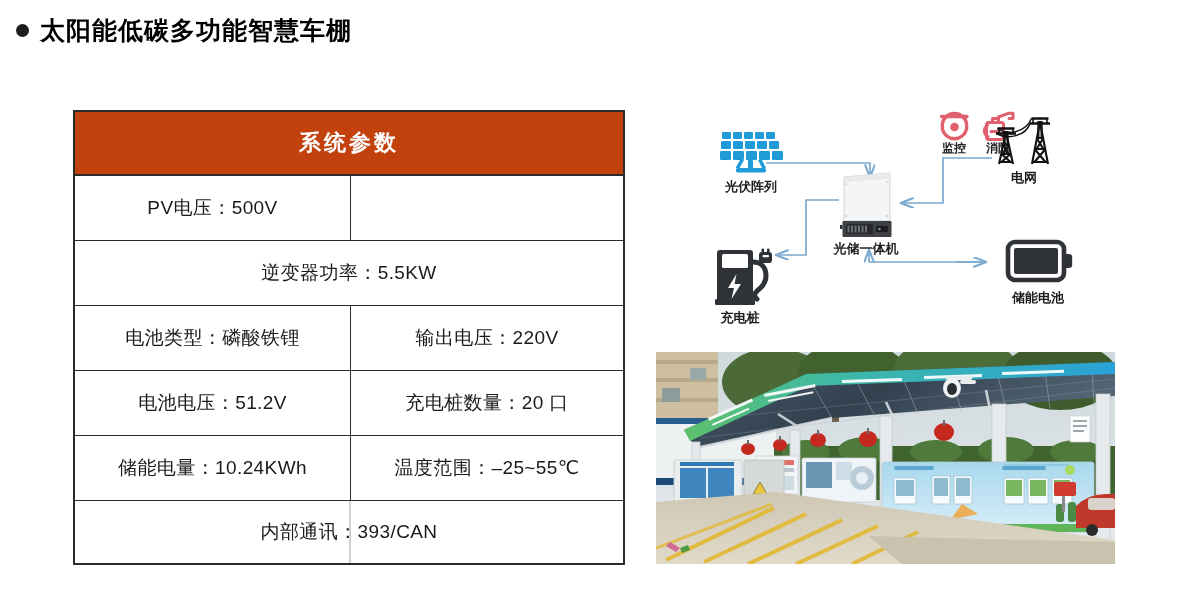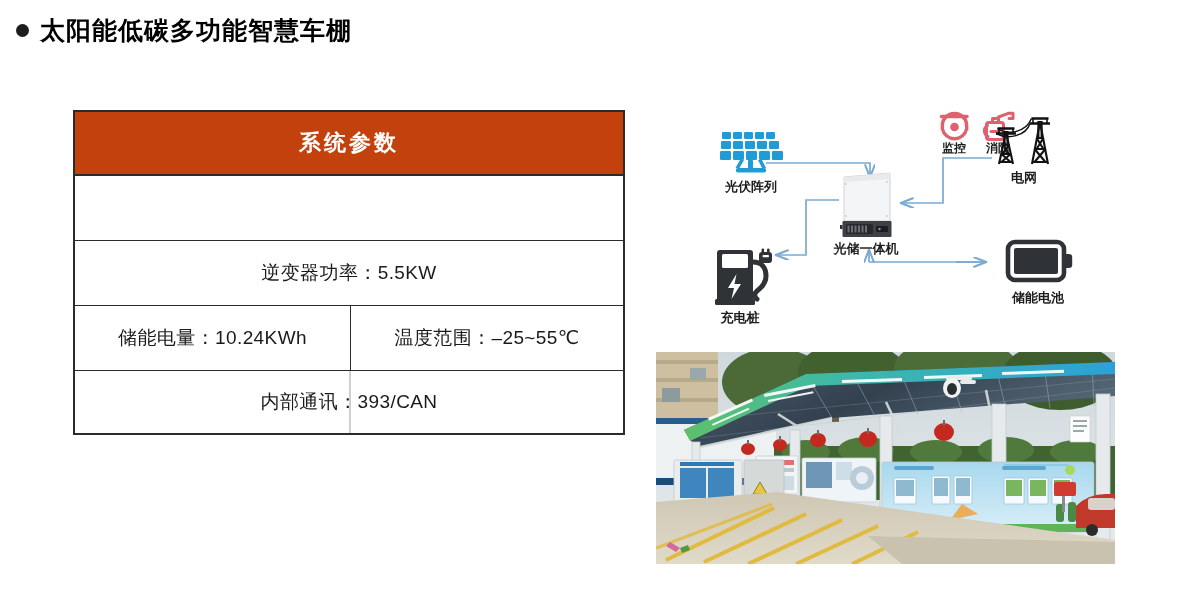--- a/index.html
+++ b/index.html
@@ -146,27 +146,36 @@
 <div id="page-title">
   <span class="bullet"></span>
   <span class="title-text">太阳能低碳多功能智慧车棚</span>
 </div>
 
 <div id="param-table">
 
   <div class="thead">系统参数</div>
 
   <div class="trow">
+    <div class="cell left">PV电压：500V</div>
   </div>
 
   <div class="trow">
     <div class="cell">逆变器功率：5.5KW</div>
   </div>
 
-
+  <div class="trow">
+    <div class="cell left">电池类型：磷酸铁锂</div>
+    <div class="cell">输出电压：220V</div>
+  </div>
+
+  <div class="trow">
+    <div class="cell left">电池电压：51.2V</div>
+    <div class="cell">充电桩数量：20 口</div>
+  </div>
 
   <div class="trow">
     <div class="cell left">储能电量：10.24KWh</div>
     <div class="cell">温度范围：–25~55℃</div>
   </div>
 
   <div class="trow full">
     <span class="divider-stub"></span>
     <div class="cell">内部通讯：393/CAN</div>
   </div>

